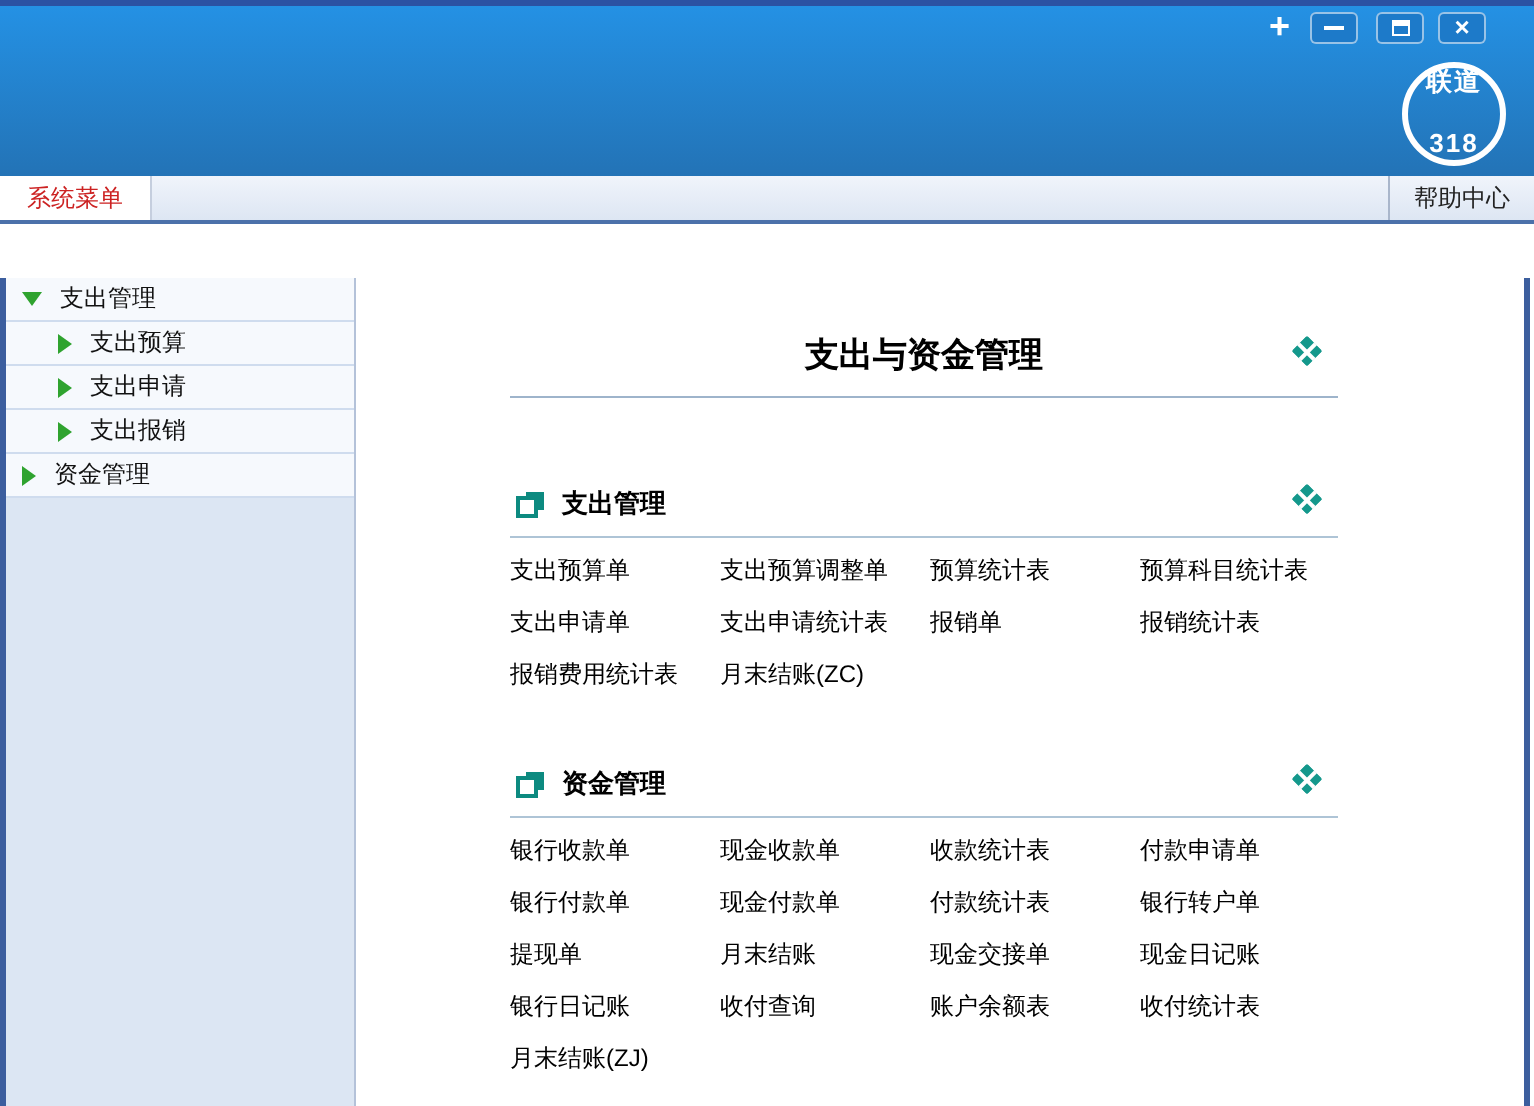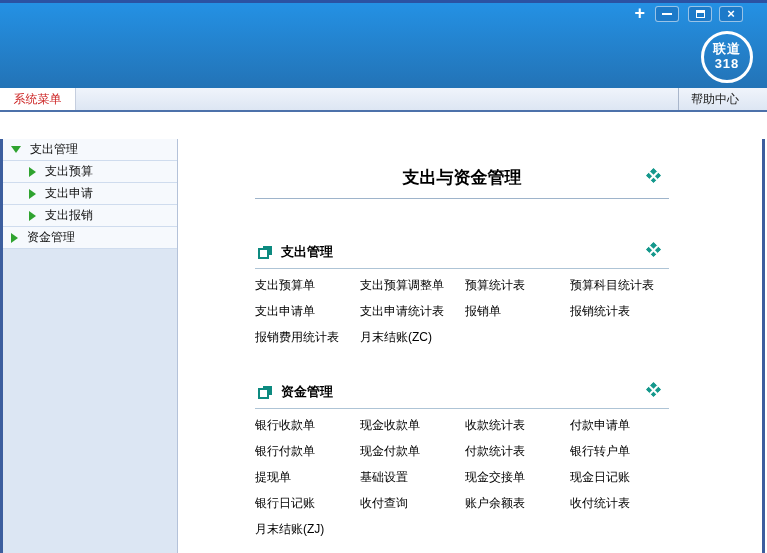--- a/index.html
+++ b/index.html
@@ -16,38 +16,38 @@
   .win-box { position:absolute; top:3px; width:24px; height:16px; background:#1d7ac9;
     border:1px solid rgba(255,255,255,.55); border-radius:3px;
     display:flex; align-items:center; justify-content:center; cursor:pointer; }
   .wb-min { right:88px; } .wb-max { right:55px; } .wb-close { right:24px; }
   .glyph-min { width:10px; height:2px; background:#fff; }
   .glyph-max { width:9px; height:8px; border:1px solid #fff; border-top:3px solid #fff; }
   .glyph-close { color:#fff; font-size:13px; font-weight:bold; line-height:14px; }
 
   .logo { position:absolute; top:28px; right:14px; width:52px; height:52px;
     border:3px solid #fff; border-radius:50%; display:flex; flex-direction:column;
-    align-items:center; justify-content:center; color:#fff; font-weight:bold;
+    align-items:center; justify-content:space-between; color:#fff; font-weight:bold;
     font-size:13px; line-height:1.15; letter-spacing:1px; }
 
   .tabs { position:absolute; left:8px; bottom:0; display:flex; align-items:flex-end; }
   .tab { height:26px; line-height:26px; padding:0 11px; margin-right:2px; color:#fff;
     font-size:12px; border-radius:4px 4px 0 0; cursor:pointer;
     background:linear-gradient(#47a0e8,#2176c2);
     border:1px solid rgba(255,255,255,.35); border-bottom:none; }
   .tab.active { height:29px; line-height:27px; font-size:13px; font-weight:bold;
     background:#1a72c0; border:2px solid #cfe3f5; border-bottom:none; }
 
   
   .menubar { position:relative; height:24px; background:linear-gradient(#f0f4fb,#dde6f3);
     border-bottom:2px solid #4c71aa; }
   .sysmenu { position:absolute; left:0; top:0; height:22px; width:76px; background:#fff;
     border-right:1px solid #c5cede; color:#cc2222; font-size:12px; line-height:22px;
     text-align:center; cursor:pointer; }
-  .helpcenter { position:absolute; right:16px; top:0; height:22px; padding:0 12px;
+  .helpcenter { position:absolute; right:0; top:0; height:22px; padding:0 12px;
     border-left:1px solid #a9b6cb; color:#222; font-size:12px; line-height:22px;
     cursor:pointer; }
 
   
   .bodywrap { display:flex; height:439px;margin-top:27px; }
   .sidebar { width:178px; display:flex; flex-direction:column;
     border-left:3px solid #3c5e9e; border-right:1px solid #b4c2d9;
     background:#dce6f3; }
   .trow { height:22px; flex:0 0 22px; display:flex; align-items:center; font-size:12px;
     color:#111; background:#f6f9fd; border-bottom:1px solid #cfdcee; cursor:pointer; }
@@ -195,21 +195,21 @@
           <div class="links">
               <span class="link">银行收款单</span>
               <span class="link">现金收款单</span>
               <span class="link">收款统计表</span>
               <span class="link">付款申请单</span>
               <span class="link">银行付款单</span>
               <span class="link">现金付款单</span>
               <span class="link">付款统计表</span>
               <span class="link">银行转户单</span>
               <span class="link">提现单</span>
-              <span class="link">基础设置</span>
+              <span class="link">月末结账</span>
               <span class="link">现金交接单</span>
               <span class="link">现金日记账</span>
               <span class="link">银行日记账</span>
               <span class="link">收付查询</span>
               <span class="link">账户余额表</span>
               <span class="link">收付统计表</span>
               <span class="link">月末结账(ZJ)</span>
             </div>
         </div>
 

